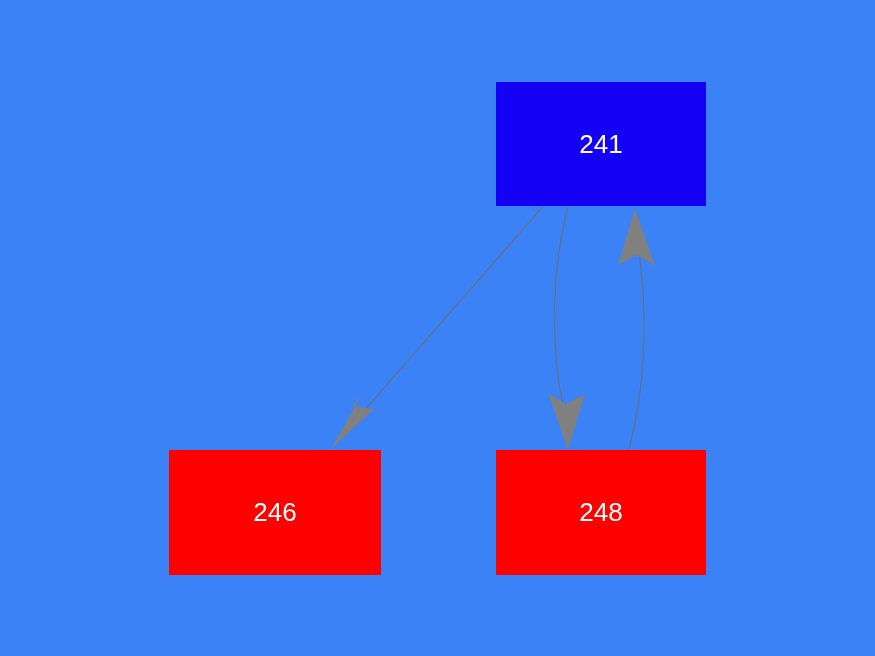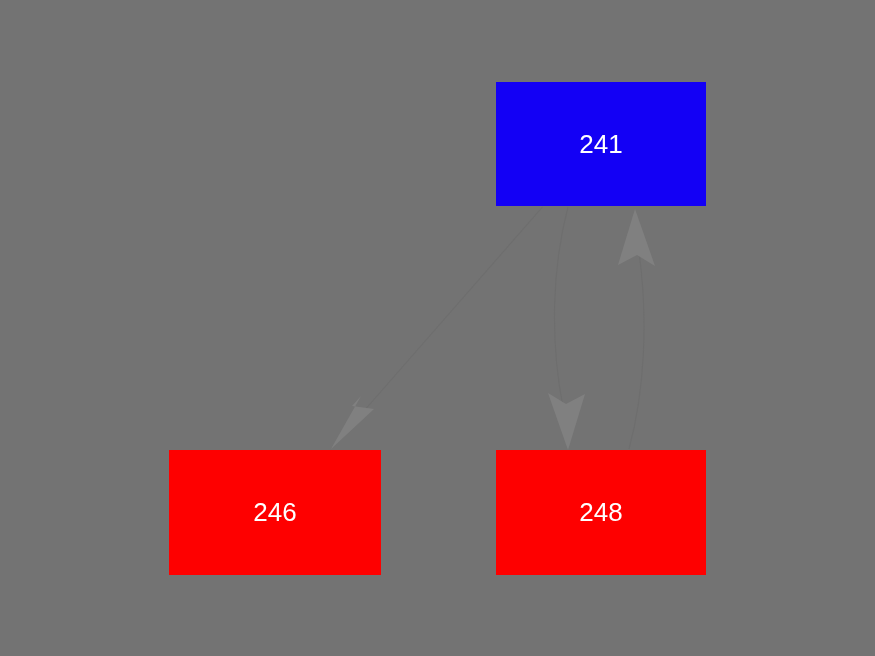--- a/index.html
+++ b/index.html
@@ -41,21 +41,21 @@
     fill: none;
     stroke-width: 1.1px;
   }
   .edge-head {
     stroke: none;
   }
 </style>
 </head>
 <body>
 
-<div id="canvas" style="width: 875px; height: 656px; background: #737373;">
+<div id="canvas" style="width: 875px; height: 656px; background: #3b82f6;">
   <svg id="graph-svg" viewBox="0 0 875 656" width="875" height="656">
 
     <g>
 
       <g>
         <path class="edge-path" stroke="#6e6e6e" d="M 542.5,207 L 356,420"></path>
         <path class="edge-head" fill="#808080" d="M 331,449 L 374,409 L 352,406 L 361,396 Z"></path>
       </g>
 
       <g>

